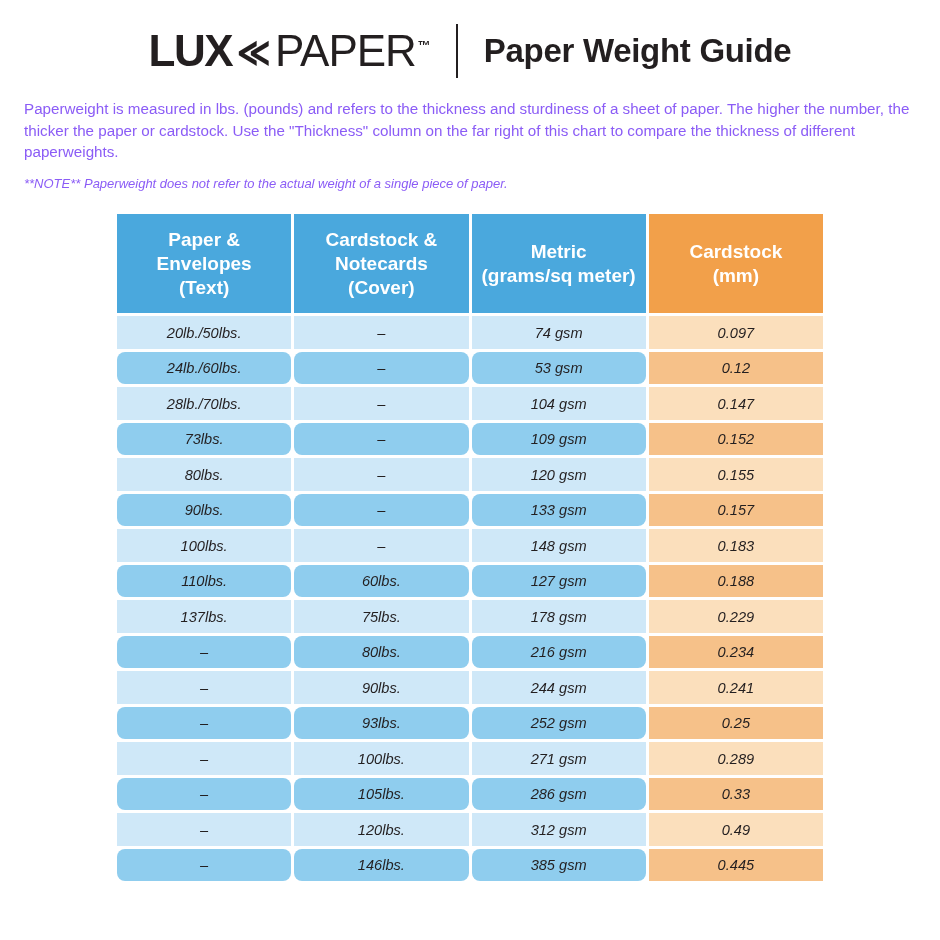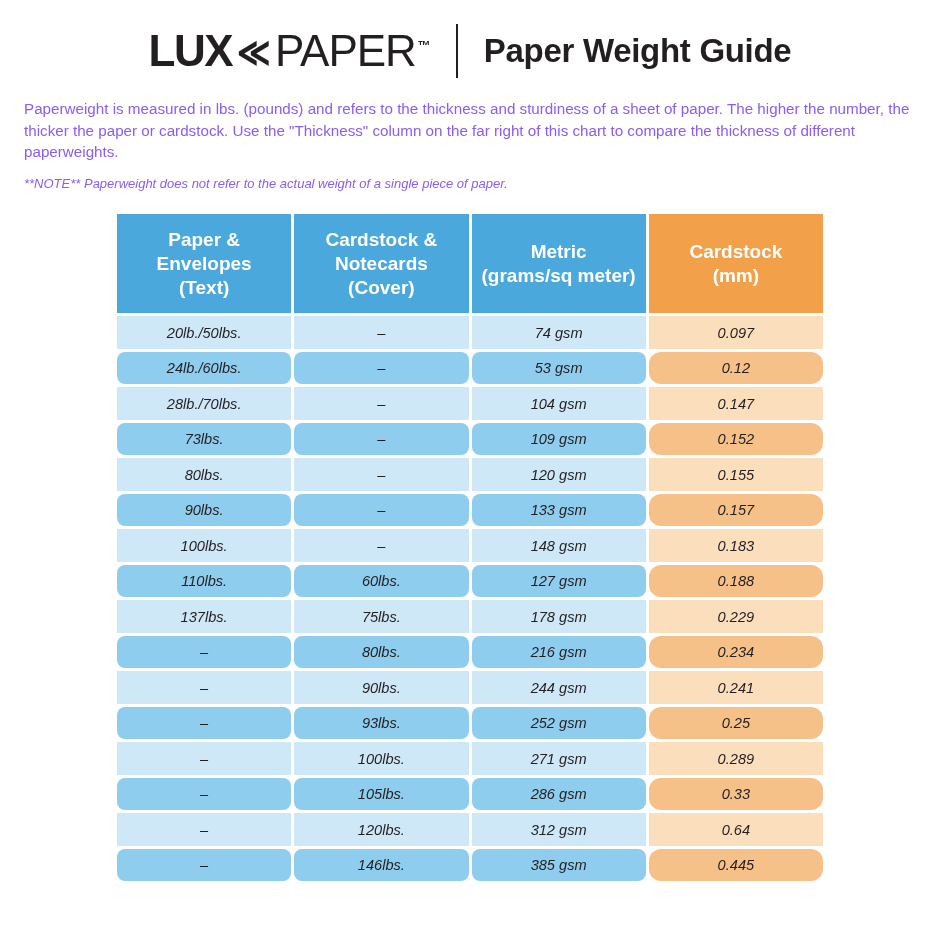--- a/index.html
+++ b/index.html
@@ -127,21 +127,21 @@
     font-size: 14.6px;
     font-style: italic;
     color: #231f20;
     height: 32.5px;
     padding: 0;
   }
   
   tr.odd td.blue  { background: #cfe8f8; }
   tr.even td.blue { background: #8fcdee; border-radius: 8px; }
   tr.odd td.orange  { background: #fbdfbc; margin-top: 32px; }
-  tr.even td.orange { background: #f6c189; border-radius: 12px; }
+  tr.even td.orange { background: #f6c189; }
   td.dash { font-style: normal; }
 </style>
 </head>
 <body>
 
 <div class="page">
 
   <div class="header">
     <div class="logo">
       <span class="lux">LUX</span>
@@ -268,21 +268,21 @@
           <tr class="even">
             <td class="blue dash">–</td>
             <td class="blue">105lbs.</td>
             <td class="blue">286 gsm</td>
             <td class="orange">0.33</td>
           </tr>
           <tr class="odd">
             <td class="blue dash">–</td>
             <td class="blue">120lbs.</td>
             <td class="blue">312 gsm</td>
-            <td class="orange">0.64</td>
+            <td class="orange">0.49</td>
           </tr>
           <tr class="even">
             <td class="blue dash">–</td>
             <td class="blue">146lbs.</td>
             <td class="blue">385 gsm</td>
             <td class="orange">0.445</td>
           </tr>
         </tbody>
     </table>
   </div>

